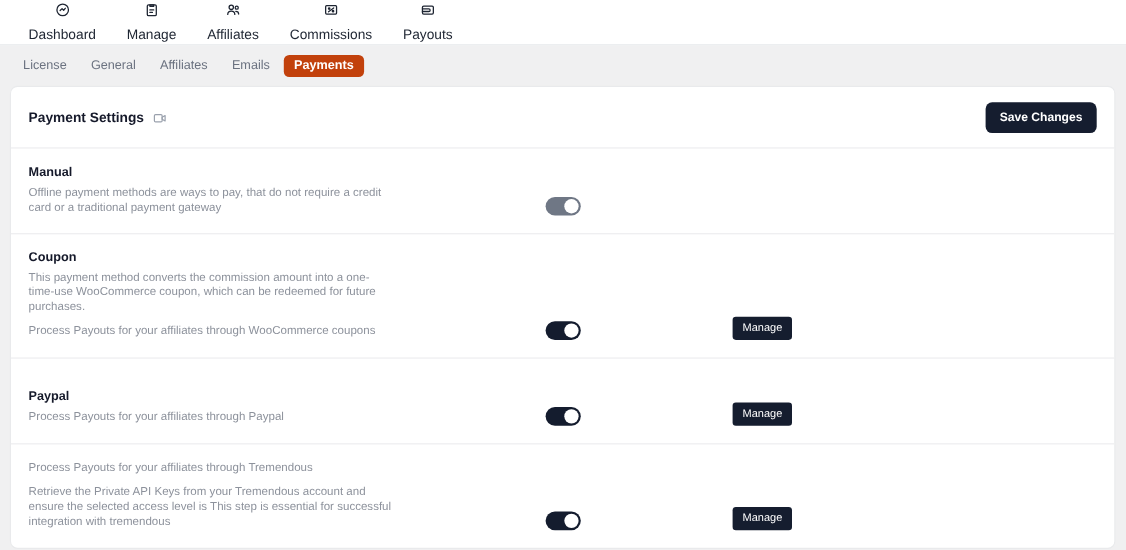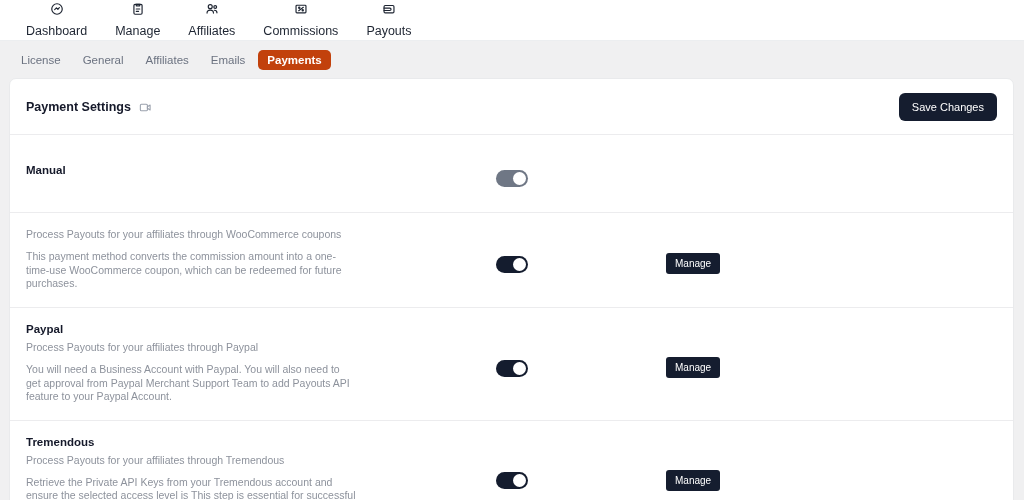--- a/index.html
+++ b/index.html
@@ -89,27 +89,27 @@
 
   .btn-primary {
     background: #151d2f;
     color: #ffffff;
     border: none;
     border-radius: 6px;
     font-size: 11px;
     font-family: "Liberation Sans", sans-serif;
     padding: 8px 13px;
     cursor: pointer;
-    font-weight: 400;
+    font-weight: 700;
   }
 
   
   .row {
     display: flex;
-    align-items: center;
+    align-items: flex-end;
     padding: 15px 16px 16px 16px;
     border-bottom: 1px solid #ececee;
     min-height: 78px;
   }
   .row:last-child { border-bottom: none; }
   .row-info { width: 470px; flex: 0 0 470px; }
   .row-name {
     font-size: 11.5px;
     font-weight: 700;
     color: #15192a;
@@ -245,65 +245,65 @@
             <path d="M15.5 10.5l5-3v9l-5-3z"></path>
           </svg>
       </span>
     </div>
     <button class="btn-primary">Save Changes</button>
   </div>
 
   <div class="row">
     <div class="row-info">
       <div class="row-name">Manual</div>
+      <div class="row-desc">Offline payment methods are ways to pay, that do not require a credit card or a traditional payment gateway</div>
     </div>
     <div class="row-toggle">
       <div class="toggle">
         <div class="knob"></div>
       </div>
     </div>
     <div class="row-action">
       <button class="btn-manage hidden-el">Manage</button>
     </div>
   </div>
 
   <div class="row">
     <div class="row-info">
+      <div class="row-name">Coupon</div>
+      <div class="row-desc">This payment method converts the commission amount into a one-time-use WooCommerce coupon, which can be redeemed for future purchases.</div>
       <div class="row-desc">Process Payouts for your affiliates through WooCommerce coupons</div>
-      <div class="row-desc">This payment method converts the commission amount into a one-time-use WooCommerce coupon, which can be redeemed for future purchases.</div>
     </div>
     <div class="row-toggle">
       <div class="toggle on">
         <div class="knob"></div>
       </div>
     </div>
     <div class="row-action">
       <button class="btn-manage">Manage</button>
     </div>
   </div>
 
   <div class="row">
     <div class="row-info">
       <div class="row-name">Paypal</div>
       <div class="row-desc">Process Payouts for your affiliates through Paypal</div>
-      <div class="row-desc">You will need a Business Account with Paypal. You will also need to get approval from Paypal Merchant Support Team to add Payouts API feature to your Paypal Account.</div>
     </div>
     <div class="row-toggle">
       <div class="toggle on">
         <div class="knob"></div>
       </div>
     </div>
     <div class="row-action">
       <button class="btn-manage">Manage</button>
     </div>
   </div>
 
   <div class="row">
     <div class="row-info">
-      <div class="row-name">Tremendous</div>
       <div class="row-desc">Process Payouts for your affiliates through Tremendous</div>
       <div class="row-desc">Retrieve the Private API Keys from your Tremendous account and ensure the selected access level is This step is essential for successful integration with tremendous</div>
     </div>
     <div class="row-toggle">
       <div class="toggle on">
         <div class="knob"></div>
       </div>
     </div>
     <div class="row-action">
       <button class="btn-manage">Manage</button>

